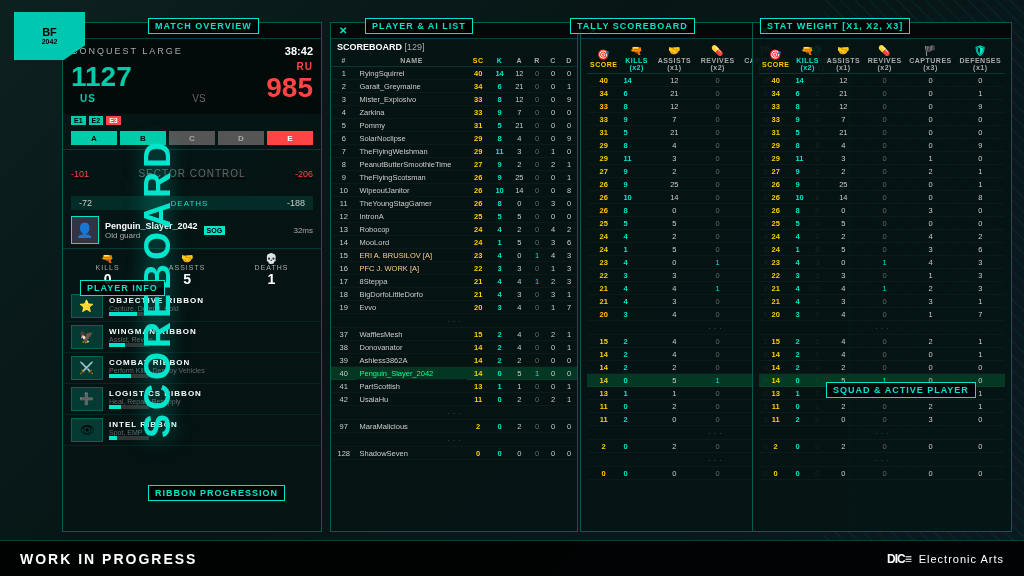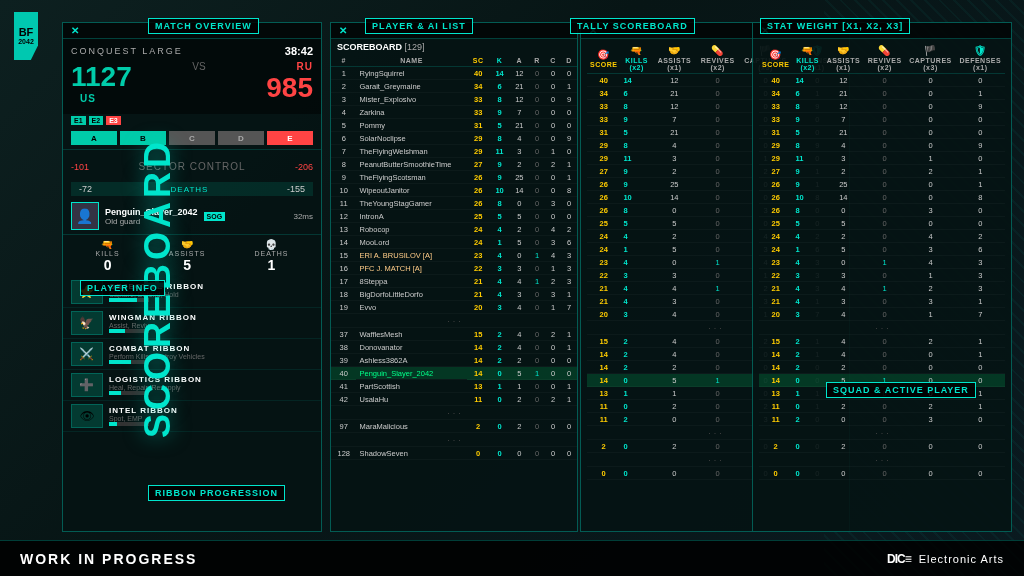--- a/index.html
+++ b/index.html
@@ -45,21 +45,21 @@
       letter-spacing: 4px;
       text-transform: uppercase;
       z-index: 10;
       text-shadow: 0 0 20px rgba(0,229,204,0.5);
     }
     
     .bf-logo {
       position: absolute;
       left: 14px;
       top: 12px;
-      width: 24px;
+      width: 71px;
       height: 48px;
       background: #00c8b0;
       display: flex;
       align-items: center;
       justify-content: center;
       font-size: 8px;
       font-weight: 900;
       color: #000;
       z-index: 10;
       clip-path: polygon(0 0, 100% 0, 100% 70%, 70% 100%, 0 100%);
@@ -125,21 +125,21 @@
       letter-spacing: 2px;
       text-transform: uppercase;
     }
     .timer-text {
       color: #fff;
       font-size: 11px;
       font-weight: 700;
     }
     .score-row {
       display: flex;
-      align-items: flex-start;
+      align-items: flex-end;
       justify-content: space-between;
       margin: 4px 0;
     }
     .score-us {
       color: #00ccaa;
       font-size: 28px;
       font-weight: 900;
     }
     .score-ru {
       color: #ff4444;
@@ -182,24 +182,25 @@
     }
     .e1-badge {
       background: #00ccaa;
       color: #000;
       font-size: 7px;
       padding: 1px 3px;
       font-weight: 700;
     }
     
     .control-section {
-      padding: 6px 8px;
+      padding: 13px 8px;
       display: flex;
       justify-content: space-between;
       border-top: 1px solid rgba(0,200,180,0.2);
+      text-decoration: underline;
     }
     .control-label {
       color: #666;
       font-size: 10px;
       letter-spacing: 1px;
       text-align: right;
     }
     .control-val-neg { color: #ff4444; font-size: 9px; }
     .control-val-neg2 { color: #ff4444; font-size: 9px; }
     
@@ -483,21 +484,21 @@
       <span class="control-label">SECTOR CONTROL</span>
     </div>
     <div>
       <span class="control-val-neg2">-206</span>
     </div>
   </div>
 
   <div class="deaths-section">
     <span class="deaths-val">-72</span>
     <span class="deaths-label">DEATHS</span>
-    <span class="deaths-val">-155</span>
+    <span class="deaths-val">-188</span>
   </div>
 
   <div class="player-card">
     <div class="player-avatar">👤</div>
     <div>
       <div class="player-name">Penguin_Slayer_2042</div>
       <div class="player-rank">Old guard</div>
     </div>
     <span class="squad-badge">SOG</span>
     <span class="ping-text">32ms</span>
@@ -743,21 +744,21 @@
     <td style="text-align:left;color:#ffcc88;white-space:nowrap;max-width:80px;overflow:hidden;">ERI A. BRUSILOV [A]</td>
     <td class="col-score">23</td>
     <td class="col-green">4</td>
     <td>0</td>
     <td style="color:#00e5cc">1</td>
     <td>4</td>
     <td>3</td>
   </tr>
           <tr>
     <td class="rank-num">16</td>
-    <td style="text-align:left;color:#ffcc88;white-space:nowrap;max-width:80px;overflow:hidden;">PFC J. MATCH [A]</td>
+    <td style="text-align:left;color:#ffcc88;white-space:nowrap;max-width:80px;overflow:hidden;">PFC J. WORK [A]</td>
     <td class="col-score">22</td>
     <td class="col-green">3</td>
     <td>3</td>
     <td style="color:#666">0</td>
     <td>1</td>
     <td>3</td>
   </tr>
           <tr>
     <td class="rank-num">17</td>
     <td style="text-align:left;color:#ccc;white-space:nowrap;max-width:80px;overflow:hidden;">8Steppa</td>

